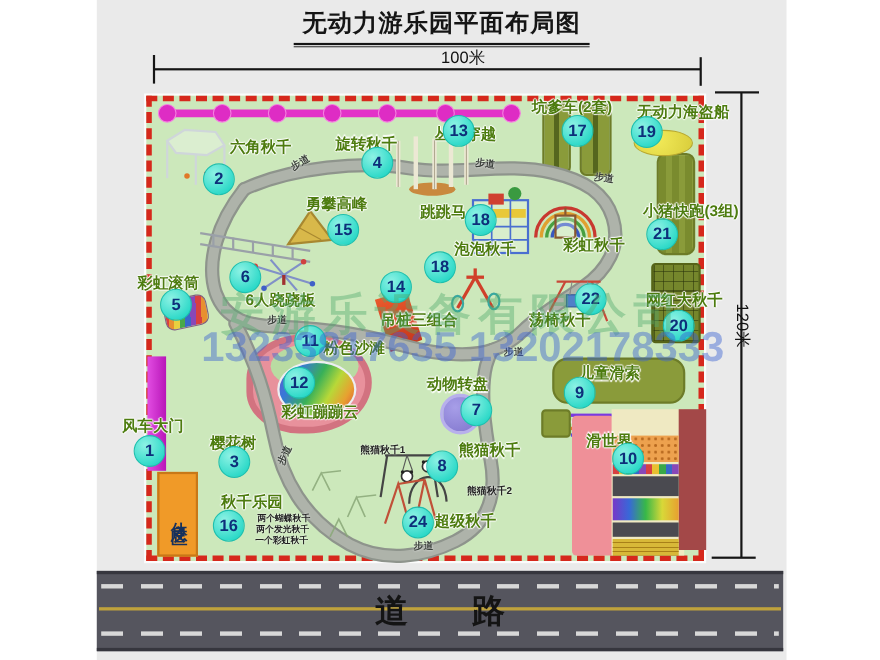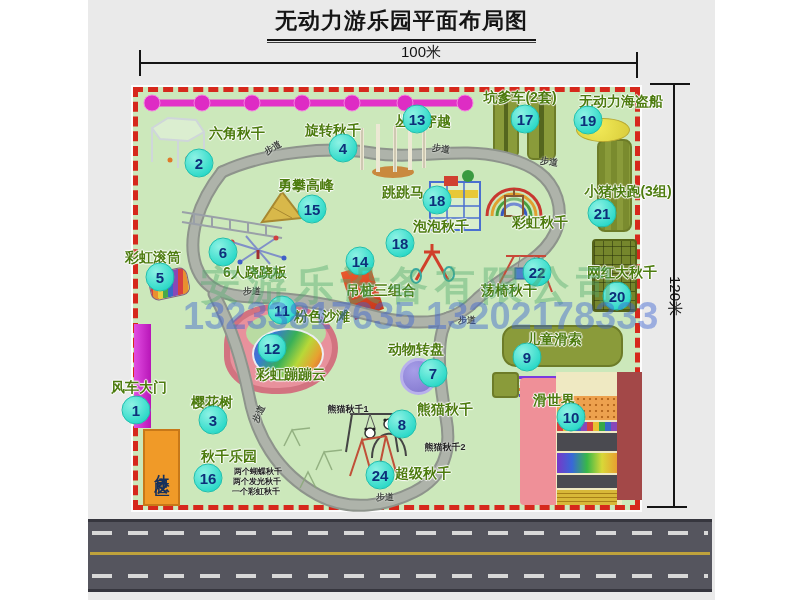--- a/index.html
+++ b/index.html
@@ -362,14 +362,17 @@
       <div class="num-circle" style="left: 380px; top: 475px;">24</div>
     </div>
 
   <div class="wm" id="wm-company">安游乐设备有限公司</div>
   <div class="wm" id="wm-phones">13233817635 13202178333</div>
 
   <div class="abs" id="road"></div>
   <div class="abs lane-dash" style="top:531px;"></div>
   <div class="abs" id="lane-yellow"></div>
   <div class="abs lane-dash" style="top:574px;"></div>
+  <div class="abs" id="road-label-wrap">
+    <span id="road-label">道路</span>
+  </div>
 
 </div>
 
 </body></html>

